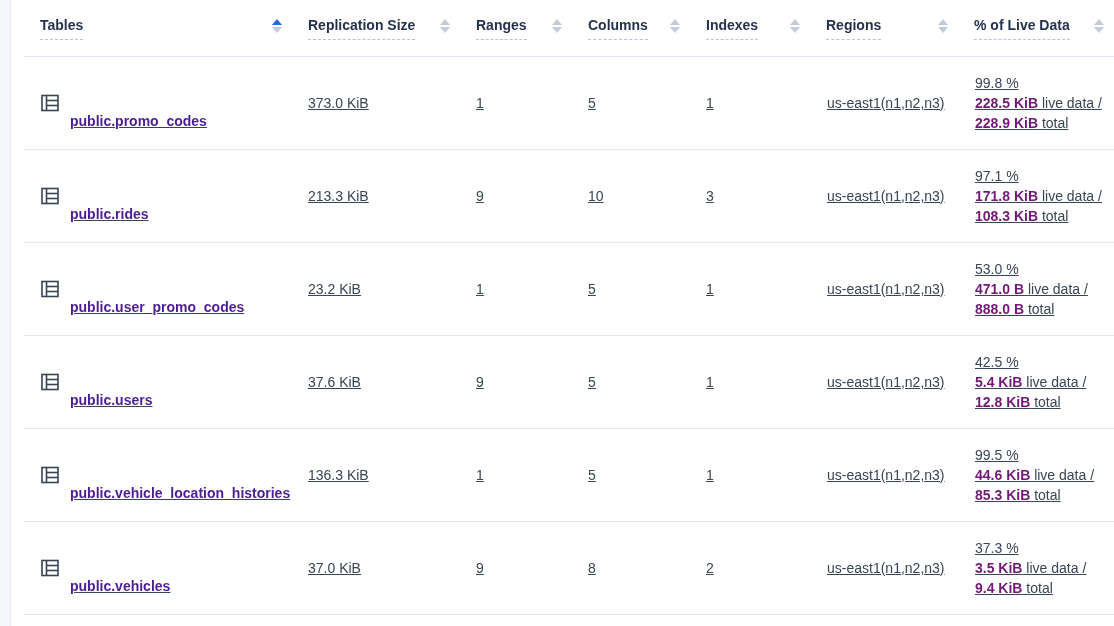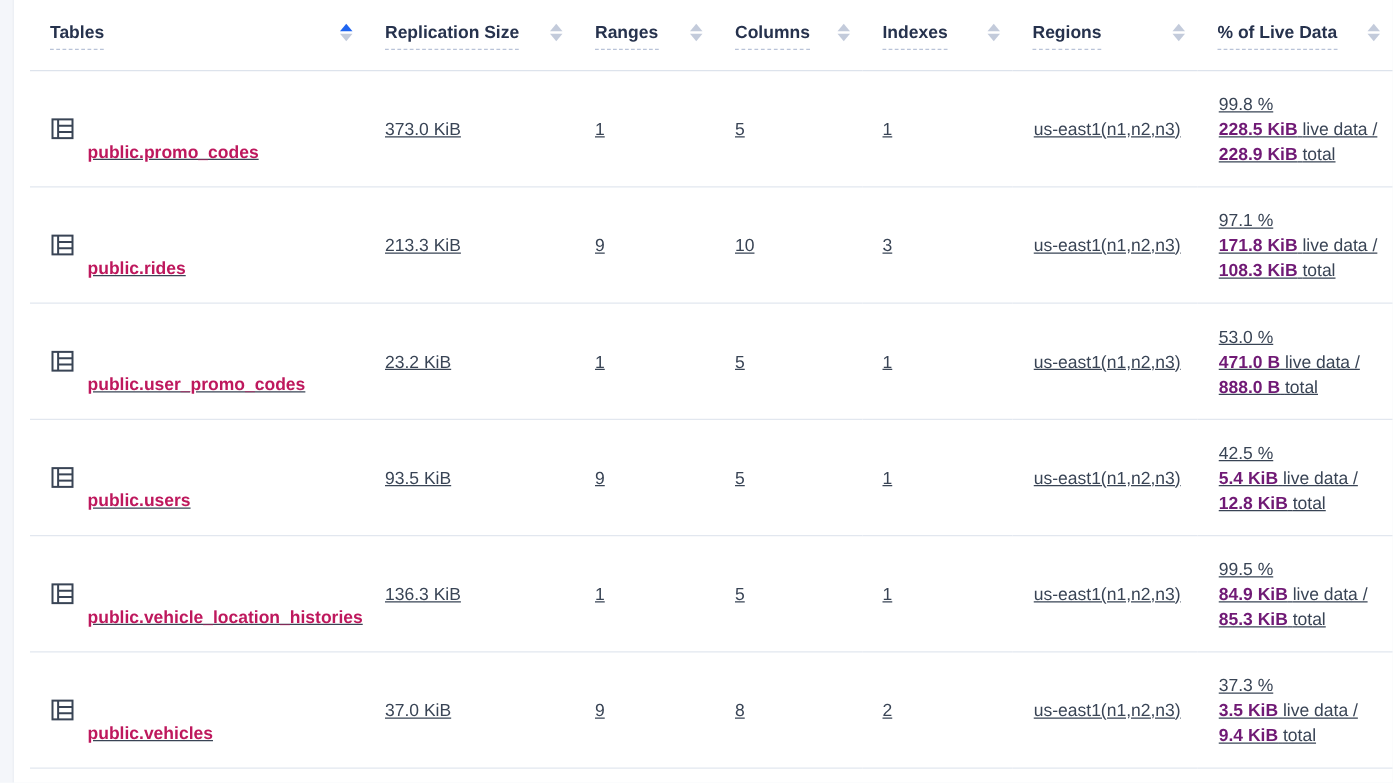--- a/index.html
+++ b/index.html
@@ -93,21 +93,21 @@
     text-decoration: underline;
   }
   .name-wrap {
     display: flex;
     align-items: center;
     gap: 10px;
   }
   .tbl-icon { flex: 0 0 auto; display: block; }
   .tname {
     font-weight: 700;
-    color: #be185d;
+    color: #4c1d95;
     white-space: nowrap;
     margin-top: 36px;
   }
   td.c-regions { padding-left: 17px; }
   td.c-live {
     padding-left: 17px;
     line-height: 20px;
     white-space: normal;
   }
   .b { font-weight: 700; color: #701a75; }
@@ -271,21 +271,21 @@
       <span class="name-wrap">
         <svg class="tbl-icon" width="20" height="20" viewBox="0 0 20 20" fill="none" stroke="#394455" stroke-width="1.6">
           <rect x="2" y="2.5" width="16" height="15"></rect>
           <line x1="6.5" y1="2.5" x2="6.5" y2="17.5"></line>
           <line x1="6.5" y1="7.5" x2="18" y2="7.5"></line>
           <line x1="6.5" y1="12.5" x2="18" y2="12.5"></line>
         </svg>
         <span class="tname">public.users</span>
       </span>
     </td>
-    <td>93.5 KiB</td>
+    <td>37.6 KiB</td>
     <td>9</td>
     <td>5</td>
     <td>1</td>
     <td class="c-regions">us-east1(n1,n2,n3)</td>
     <td class="c-live">
       <div>42.5 %</div>
       <div><span class="b">5.4 KiB</span> <span>live data /</span></div>
       <div><span class="b">12.8 KiB</span> <span>total</span></div>
     </td>
   </tr>
@@ -302,21 +302,21 @@
         <span class="tname">public.vehicle_location_histories</span>
       </span>
     </td>
     <td>136.3 KiB</td>
     <td>1</td>
     <td>5</td>
     <td>1</td>
     <td class="c-regions">us-east1(n1,n2,n3)</td>
     <td class="c-live">
       <div>99.5 %</div>
-      <div><span class="b">84.9 KiB</span> <span>live data /</span></div>
+      <div><span class="b">44.6 KiB</span> <span>live data /</span></div>
       <div><span class="b">85.3 KiB</span> <span>total</span></div>
     </td>
   </tr>
 
   <tr>
     <td>
       <span class="name-wrap">
         <svg class="tbl-icon" width="20" height="20" viewBox="0 0 20 20" fill="none" stroke="#394455" stroke-width="1.6">
           <rect x="2" y="2.5" width="16" height="15"></rect>
           <line x1="6.5" y1="2.5" x2="6.5" y2="17.5"></line>

